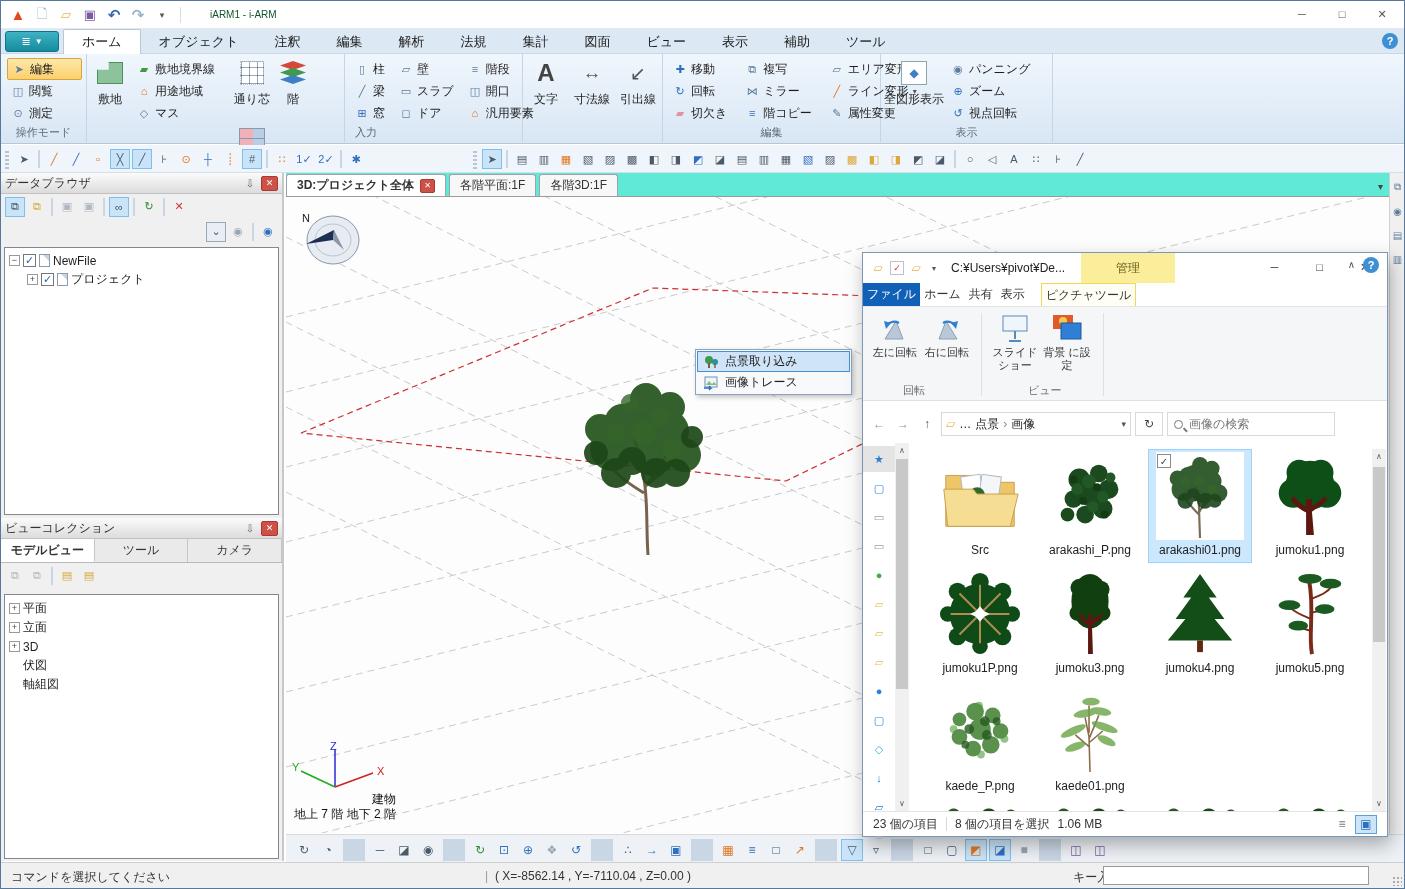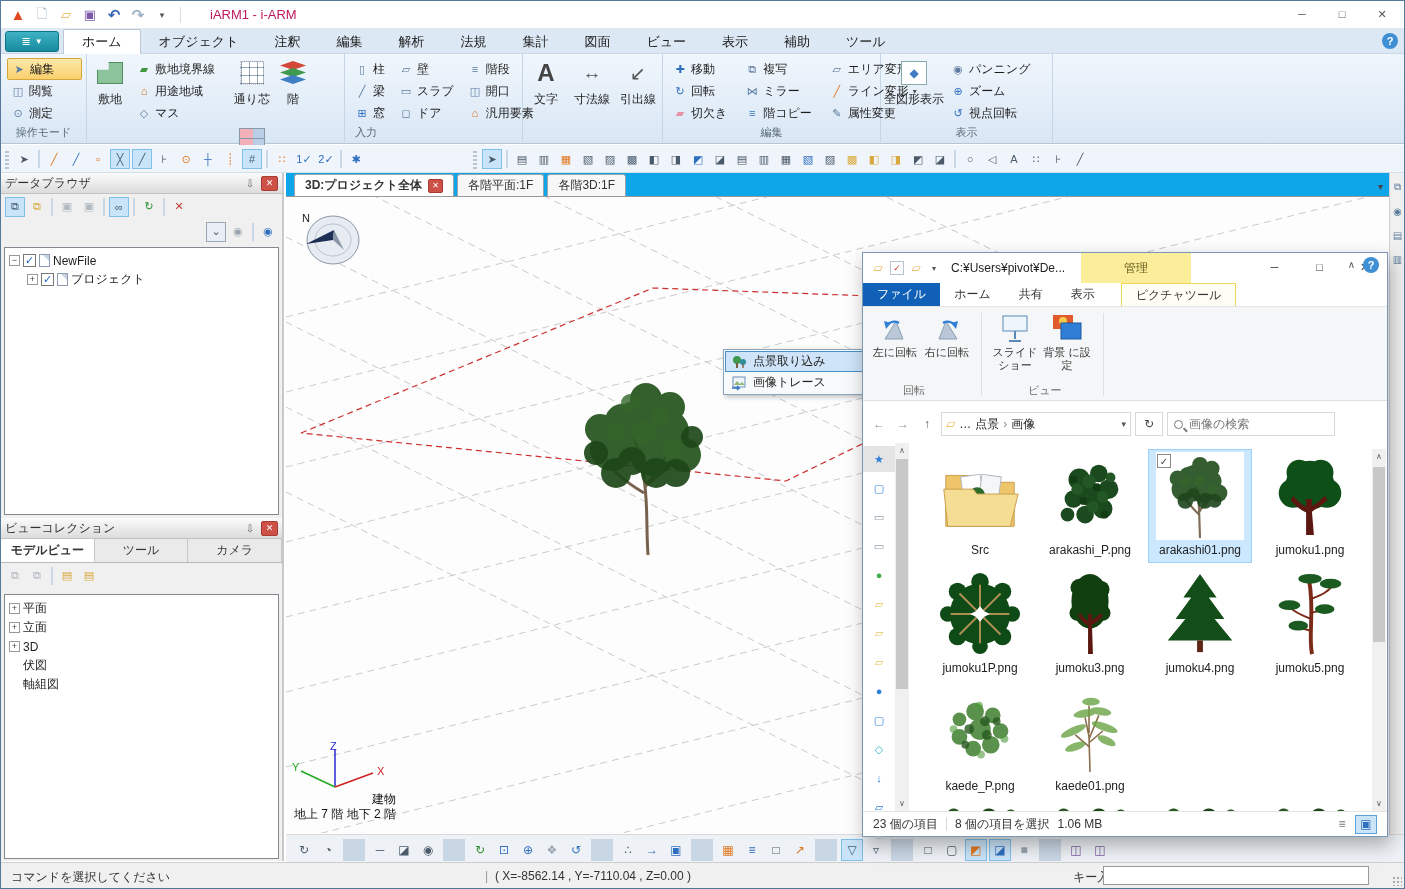--- a/index.html
+++ b/index.html
@@ -12,21 +12,21 @@
   #titlebar { position:absolute; left:0; top:0; right:0; height:28px; background:#fff; border-bottom:1px solid #e3e9ef; display:flex; align-items:center; padding-left:6px; }
   .qicon { width:22px; height:20px; display:inline-flex; align-items:center; justify-content:center; font-size:13px; margin-right:2px; }
   .qicon.logo { color:#e0491d; font-size:15px; }
   .qicon.doc-i { color:#9ab0c4; }
   .qicon.folder-i { color:#e8b54d; }
   .qicon.save-i { color:#7b5aa6; }
   .qicon.undo-i { color:#2f63b0; font-weight:bold; font-size:15px; }
   .qicon.redo-i { color:#9ab0c4; font-weight:bold; font-size:15px; }
   .qicon.more-i { color:#555; font-size:9px; }
   .qsep { width:1px; height:16px; background:#d8dee5; margin:0 5px; }
-  #win-title { margin-left:6px; font-size:13px; color:#be185d;padding-left:18px; }
+  #win-title { margin-left:6px; font-size:10px; color:#14532d;padding-left:18px; }
   .winbtns { position:absolute; right:2px; top:0; display:flex; }
   .winbtn { width:40px; height:26px; display:flex; align-items:center; justify-content:center; color:#555; font-size:11px; }
 
   
   #menubar { position:absolute; left:0; top:28px; right:0; height:25px; background:#dce8f4; border-bottom:1px solid #c8d8e8; }
   #appmenu-btn { position:absolute; left:4px; top:2px; width:54px; height:21px; background:linear-gradient(#3fb3c4,#168b9e); border:1px solid #0f7484; border-radius:3px; color:#fff; display:flex; align-items:center; justify-content:center; gap:4px; font-size:11px; }
   #menu-tabs { position:absolute; left:62px; top:0; height:25px; display:flex; }
   .mtab { padding:0 18px; height:25px; display:flex; align-items:center; font-size:13px; color:#1a1a1a; }
   .mtab.active { background:#fff; border:1px solid #b9c7d6; border-bottom:none; border-radius:2px 2px 0 0; }
   #help-btn { position:absolute; right:6px; top:4px; width:16px; height:16px; border-radius:50%; background:#3f8fd4; color:#fff; font-weight:bold; font-size:11px; display:flex; align-items:center; justify-content:center; }
@@ -78,33 +78,33 @@
   .expbox { width:11px; height:11px; border:1px solid #9a9a9a; background:#fff; font-size:9px; line-height:9px; text-align:center; color:#444; flex:0 0 11px; }
   .expbox:empty { visibility:hidden; }
   .cbx { width:13px; height:13px; border:1px solid #777; background:#fff; color:#2166c0; font-size:11px; font-weight:bold; line-height:11px; text-align:center; flex:0 0 13px; }
   .docic { width:11px; height:13px; border:1px solid #8a9ab0; background:#fff; position:relative; flex:0 0 11px; }
   .docic::after { content:""; position:absolute; right:0; top:0; border:3px solid #c8d4e0; border-left-color:transparent; border-bottom-color:transparent; }
   .ptabs { display:flex; height:24px; border-bottom:1px solid #b9b9b9; background:#eaeaea; }
   .ptab { flex:1; display:flex; align-items:center; justify-content:center; font-size:12px; border-right:1px solid #c6c6c6; color:#333; }
   .ptab.active { background:#fff; border-bottom:1px solid #fff; font-weight:bold; }
 
   
-  #vtabs { position:absolute; left:285px; top:172px; width:1105px; height:24px; background:#0ea5e9; border-bottom:1px solid #9a9a9a; display:flex; align-items:flex-end; padding-left:8px; }
+  #vtabs { position:absolute; left:285px; top:172px; width:1105px; height:24px; background:#5eead4; border-bottom:1px solid #9a9a9a; display:flex; align-items:flex-end; }
   .vtab { height:22px; display:flex; align-items:center; gap:6px; padding:0 10px; border:1px solid #9aa4ae; border-bottom:none; border-radius:3px 3px 0 0; background:#f7f7f7; margin-right:3px; font-size:12px; color:#333; }
   .vtab.active { background:#fff; font-weight:bold; }
   .vclose { width:15px; height:14px; background:#ce5148; border:1px solid #a83a32; border-radius:2px; color:#fff; font-size:8px; display:flex; align-items:center; justify-content:center; }
   .vclose:empty { display:none; }
   #vtab-dd { position:absolute; right:8px; bottom:4px; color:#444; font-size:10px; }
   #viewport { position:absolute; left:285px; top:196px; width:1105px; height:636px; background:#fdfdfd; overflow:hidden; }
   #sidestrip { position:absolute; right:0; top:172px; width:15px; bottom:27px; background:#f0f0f0; border-left:1px solid #d0d0d0; }
   .sicon { width:15px; height:20px; display:flex; align-items:center; justify-content:center; font-size:10px; color:#5a7a9a; margin-top:4px; }
   #axis-text { position:absolute; left:8px; top:595px; font-size:12px; color:#111; line-height:15px;text-align:right; }
 
   
-  #cmenu { position:absolute; left:409px; top:152px; width:157px; background:#f7f9fb; border:1px solid #8aa5c0; box-shadow:2px 2px 5px rgba(0,0,0,.25); padding:1px;margin-left:28px; }
+  #cmenu { position:absolute; left:409px; top:152px; width:157px; background:#f7f9fb; border:1px solid #8aa5c0; box-shadow:2px 2px 5px rgba(0,0,0,.25); padding:1px; }
   .citem { height:21px; display:flex; align-items:center; gap:6px; padding:0 5px; font-size:12px; border:1px solid transparent; }
   .citem.active { background:#cfe4f8; border-color:#4a90c8; }
 
   
   #viewbar { position:absolute; left:285px; right:0; top:833px; height:30px; background:#eef2f6; border-top:1px solid #d9d9d9; display:flex; align-items:center; padding-left:6px; }
   #viewbar .ti { width:22px; height:22px; font-size:12px; }
 
   
   #statusbar { position:absolute; left:0; right:0; bottom:0; height:26px; background:#f0f0f0; border-top:1px solid #cfcfcf; }
   #sb-msg { position:absolute; left:10px; top:6px; color:#333; }
@@ -113,25 +113,25 @@
   #sb-keylabel { position:absolute; left:1048px; top:6px; color:#333;margin-left:24px; }
   #sb-keyinput { position:absolute; left:1102px; top:3px; width:266px; height:19px; border:1px solid #9a9a9a; background:#fff; font-size:12px; padding:0 3px; }
   #sb-grip { position:absolute; right:2px; bottom:2px; width:10px; height:10px; background:radial-gradient(circle at 2px 2px,#aaa 1px,transparent 1.5px); background-size:4px 4px; }
 
   
   #explorer { position:absolute; left:861px; top:251px; width:526px; height:585px; background:#fff; border:1px solid #7a97b5; box-shadow:3px 8px 18px rgba(0,0,0,.3); z-index:30; }
   .ex-title { position:absolute; left:0; top:0; right:0; height:30px; display:flex; align-items:center; padding-left:6px; }
   .ex-qicon { width:18px; height:18px; display:flex; align-items:center; justify-content:center; font-size:12px; }
   .ex-qicon.yellow { color:#e8b54d; } .ex-qicon.check { color:#c43b33; border:1px solid #b9c4cf; font-size:9px; width:14px; height:14px; margin:0 3px; } .ex-qicon.gray { color:#555; font-size:8px; }
   .ex-titletext { margin-left:8px; font-size:12px; color:#222; }
-  .ex-manage { position:absolute; left:218px; top:0; width:110px; height:30px; background:#fbee9b; color:#6a5d1e; display:flex; align-items:center; justify-content:center; font-size:12px; }
+  .ex-manage { position:absolute; left:218px; top:0; width:94px; height:30px; background:#fbee9b; color:#6a5d1e; display:flex; align-items:center; justify-content:center; font-size:12px; }
   .ex-winbtns { position:absolute; right:0; top:0; display:flex; }
   .ex-winbtn { width:45px; height:28px; display:flex; align-items:center; justify-content:center; color:#333; font-size:11px; }
   .ex-tabs { position:absolute; left:0; top:30px; right:0; height:24px; display:flex; border-bottom:1px solid #e4e4e4; }
-  .ex-tab { padding:0 14px; display:flex; align-items:center; font-size:12px; color:#333; }
+  .ex-tab { padding:0 4px; display:flex; align-items:center; font-size:12px; color:#333; }
   .ex-tab.file { background:#1160b8; color:#fff; }
   .ex-tab.tool { margin-left:12px; border:1px solid #f0d75a; border-bottom:none; background:#fffef4; }
   .ex-collapse { position:absolute; right:32px; top:6px; color:#555; font-size:10px; }
   .ex-help { position:absolute; right:8px; top:4px; width:16px; height:16px; border-radius:50%; background:#3f8fd4; color:#fff; font-size:11px; font-weight:bold; display:flex; align-items:center; justify-content:center; }
   .ex-ribbon { position:absolute; left:0; top:54px; right:0; height:94px; background:#f5f6f7; border-bottom:1px solid #e0e0e0; }
   .ex-btn { position:absolute; top:6px; width:52px; display:flex; flex-direction:column; align-items:center; gap:3px; font-size:11px; color:#333; text-align:center; line-height:13px; }
   .ex-gl { position:absolute; bottom:2px; font-size:11px; color:#6a6a6a; }
   .ex-vsep { position:absolute; top:6px; bottom:4px; width:1px; background:#e0e0e0; }
   .ex-addr { position:absolute; left:0; top:156px; right:0; height:30px; display:flex; align-items:center; padding:0 6px; gap:4px; }
   .ex-nav-ic { width:20px; height:20px; display:flex; align-items:center; justify-content:center; color:#8a9aa8; font-size:12px; }

